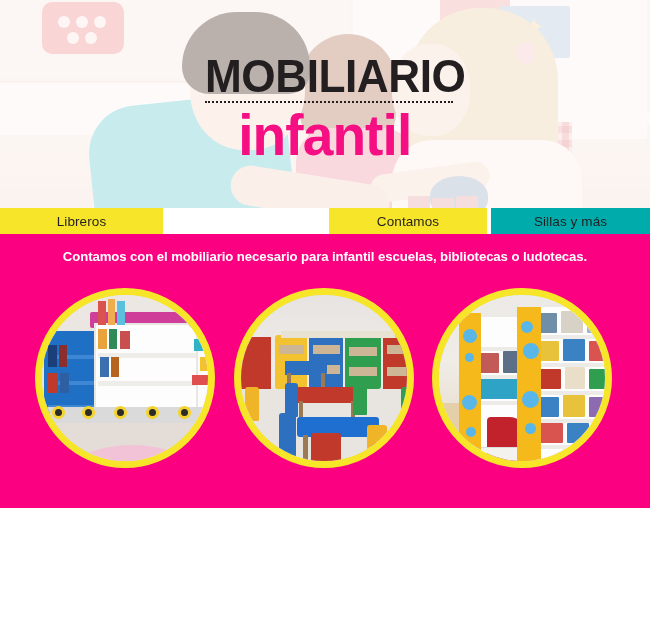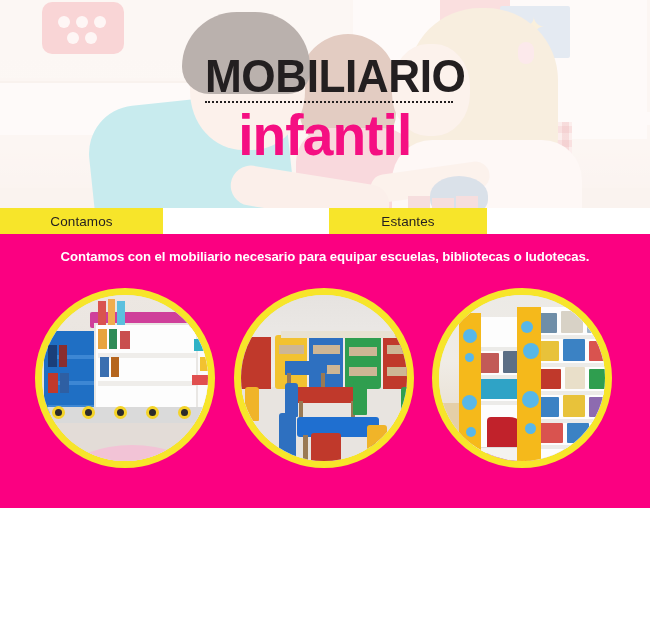--- a/index.html
+++ b/index.html
@@ -205,29 +205,32 @@
 
     <div class="hero-title">
       <div class="t-mob">MOBILIARIO</div>
       <div class="t-rule"></div>
       <div class="t-inf">infantil</div>
     </div>
   </div>
 
   <div class="tabs">
     <div class="tab yellow t1">
+      <span>Libreros</span>
+    </div>
+    <div class="tab yellow t3">
       <span>Contamos</span>
     </div>
-    <div class="tab yellow t3">
-      <span>Estantes</span>
+    <div class="tab teal t4">
+      <span>Sillas y más</span>
     </div>
   </div>
 
   <div class="band"></div>
-  <div class="tagline">Contamos con el mobiliario necesario para equipar escuelas, bibliotecas o ludotecas.</div>
+  <div class="tagline">Contamos con el mobiliario necesario para infantil escuelas, bibliotecas o ludotecas.</div>
 
   <div class="circ c1">
     <div class="inner">
       <div class="s1-bg"></div>
       <div class="s1-floor"></div>
       <div class="s1-rug"></div>
       <div class="s1-blue">
         <i style="top:24px;"></i>
           <i style="top:50px;"></i>
           <i style="top:74px;"></i>

